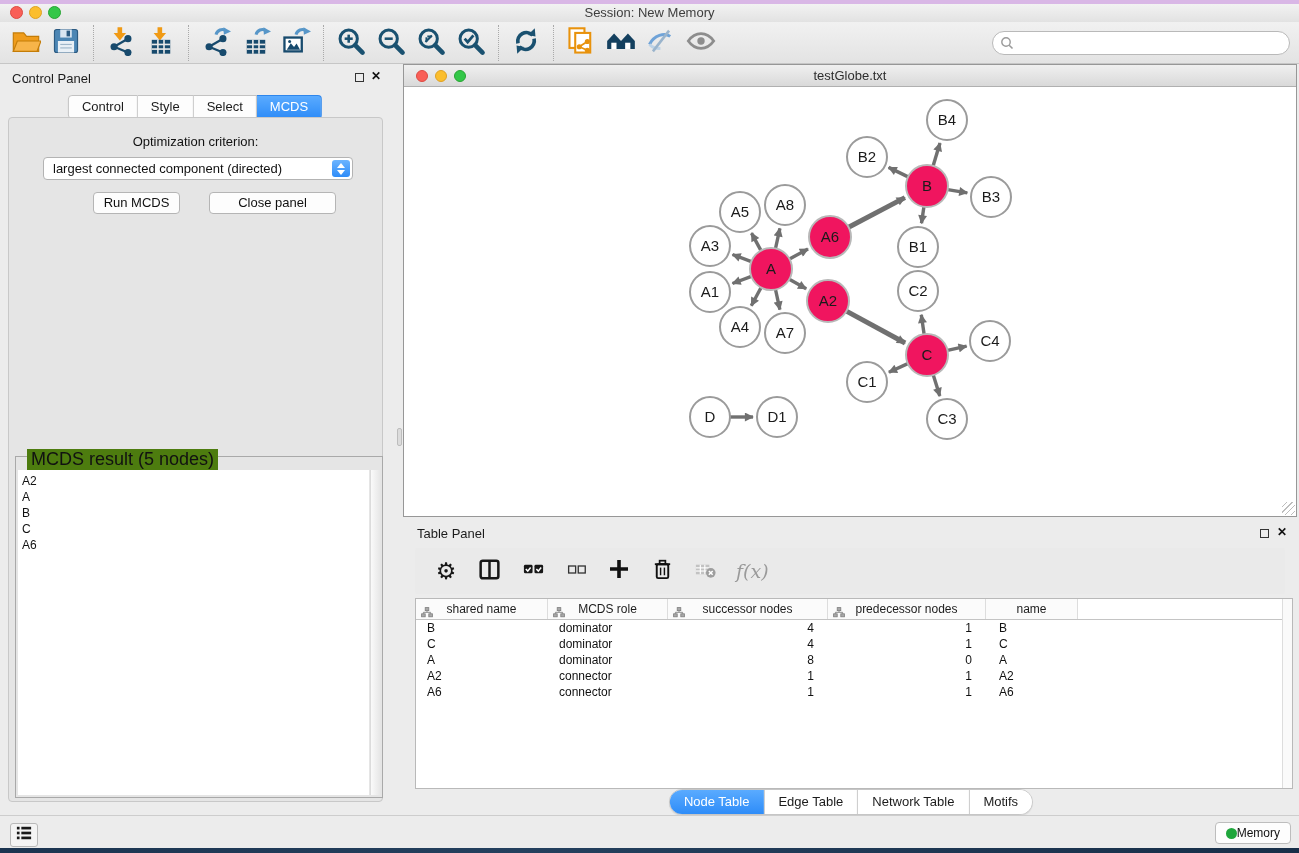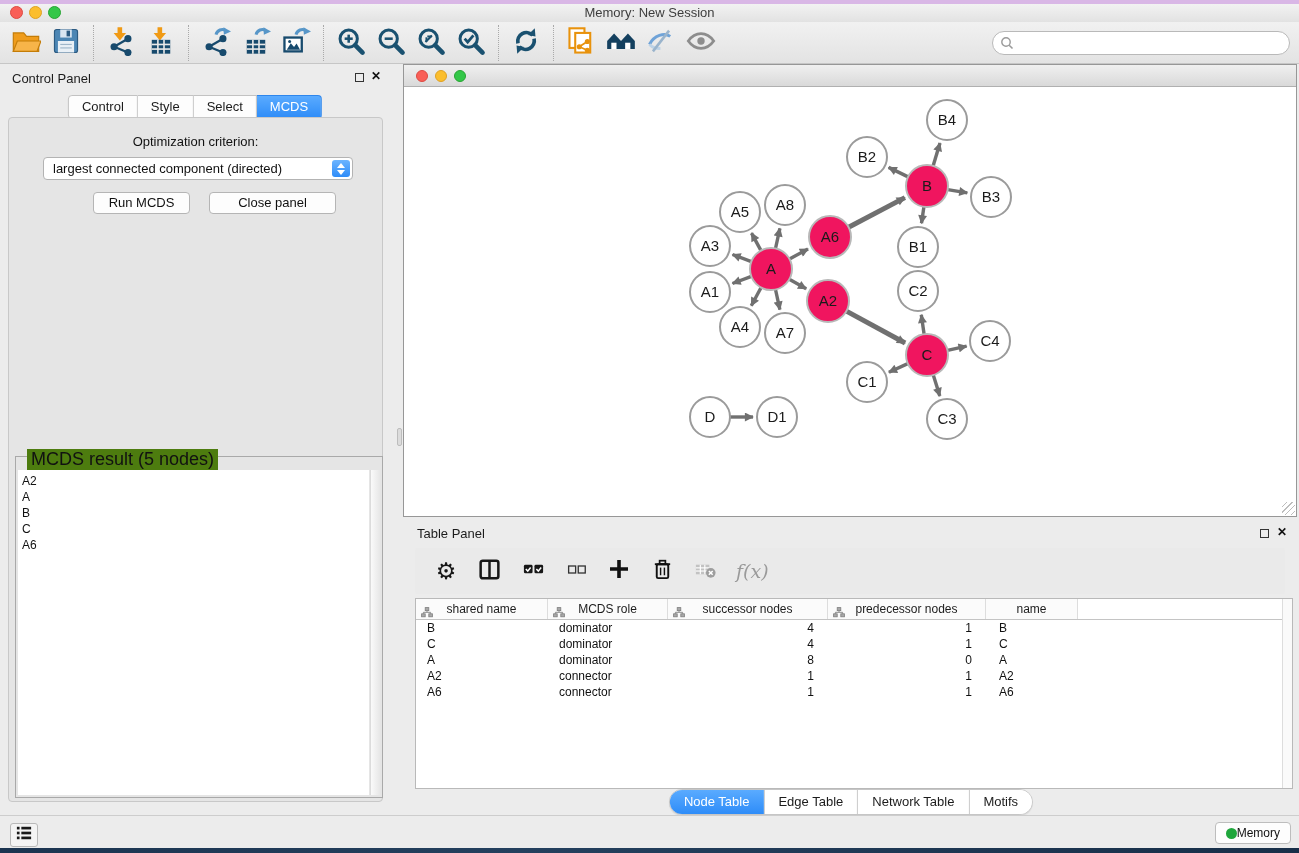--- a/index.html
+++ b/index.html
@@ -48,21 +48,21 @@
                       font-size:13px; color:#111; line-height:21px; padding-left:9px; }
   .stepper { position:absolute; right:2px; top:2px; bottom:2px; width:18px; border-radius:3px;
              background:linear-gradient(#6cb4ff,#2e8cf8); display:flex; flex-direction:column;
              align-items:center; justify-content:center; gap:2px; }
   .tri-up { width:0; height:0; border-left:4px solid transparent; border-right:4px solid transparent;
             border-bottom:5px solid #fff; }
   .tri-down { width:0; height:0; border-left:4px solid transparent; border-right:4px solid transparent;
               border-top:5px solid #fff; }
   .cp-btn { position:absolute; top:74px; height:22px; background:#fdfdfd; border:1px solid #b5b5b5;
             border-radius:4px; font-size:13px; color:#111; text-align:center; line-height:20px; }
-  .btn-run { left:84px; width:97px; } .btn-close { left:200px; width:127px; }
+  .btn-run { left:84px; width:87px; } .btn-close { left:200px; width:127px; }
   .groupbox { position:absolute; left:6px; top:338px; width:368px; height:342px;
               border:1px solid #a9a9a9; }
   .groupbox-legend { position:absolute; left:11px; top:-8px; background:#4d7c0f; padding:0 4px;
                      font-size:18px; color:#111; }
   .mcds-list { position:absolute; left:2px; right:13px; top:13px; bottom:2px; background:#fff;
                font-size:12px; color:#111; padding:3px 0 0 4px; overflow:hidden; }
   .mcds-item { line-height:16px; }
   .mcds-scroll { position:absolute; right:2px; top:13px; bottom:2px; width:10px;
                  background:linear-gradient(90deg,#fafafa,#e7e7e7); border-left:1px solid #dcdcdc; }
 
@@ -130,21 +130,21 @@
 
 <div class="screen">
   <div class="top-accent"></div>
 
   <div class="titlebar">
     <div class="lights">
       <div class="light red"></div>
       <div class="light yellow"></div>
       <div class="light green"></div>
     </div>
-    <div class="title-text">Memory: New Session</div>
+    <div class="title-text">Session: New Memory</div>
   </div>
 
   <div class="main-toolbar" id="main-toolbar">
     <div class="search-wrap">
       <input class="search-input" placeholder="" style="">
       <span class="search-glass">
         <svg viewBox="0 0 14 14" width="14" height="14">
             <circle cx="6" cy="6" r="4.2" fill="none" stroke="#9a9a9a" stroke-width="1.4"></circle>
             <line x1="9.2" y1="9.2" x2="12.5" y2="12.5" stroke="#9a9a9a" stroke-width="1.6"></line>
           </svg>
@@ -342,20 +342,21 @@
 
   <div class="splitter-handle"></div>
 
   <div class="network-window">
     <div class="nw-titlebar">
       <div class="nw-lights">
         <div class="light red"></div>
         <div class="light yellow"></div>
         <div class="light green"></div>
       </div>
+      <div class="nw-title">testGlobe.txt</div>
     </div>
     <div class="nw-canvas" id="nw-canvas"><svg width="892" height="430" viewBox="0 0 892 430" style="font-family:inherit">
           <defs>
             <marker id="arr" viewBox="0 0 10 10" refX="9" refY="5" markerWidth="11" markerHeight="9" orient="auto" markerUnits="userSpaceOnUse">
               <path d="M0 0L10 5L0 10z" fill="#707070"></path>
             </marker>
           </defs>
           <line x1="347.4" y1="189.4" x2="328.5" y2="196.5" stroke="#707070" stroke-width="3.4" marker-end="url(#arr)"></line>
           <line x1="385.3" y1="192.3" x2="402.2" y2="201.8" stroke="#707070" stroke-width="3.4" marker-end="url(#arr)"></line>
           <line x1="347.4" y1="174.6" x2="328.5" y2="167.5" stroke="#707070" stroke-width="3.4" marker-end="url(#arr)"></line>

